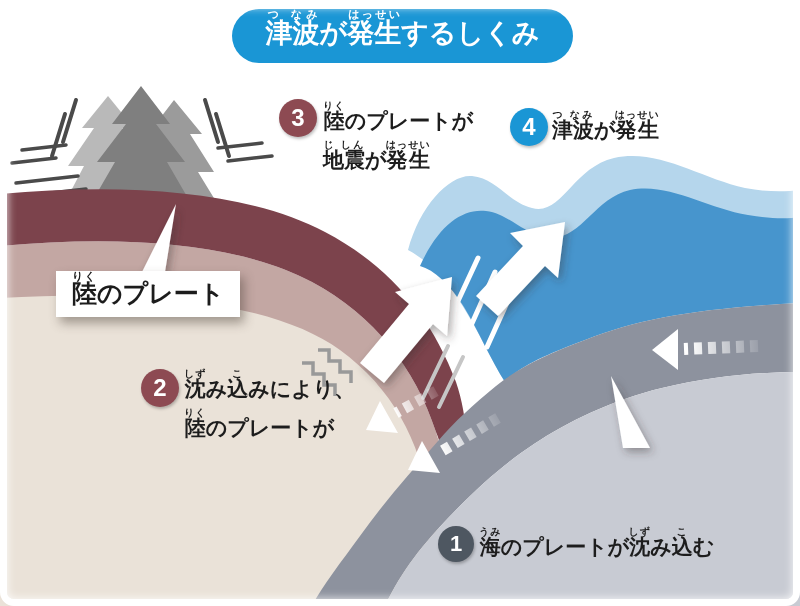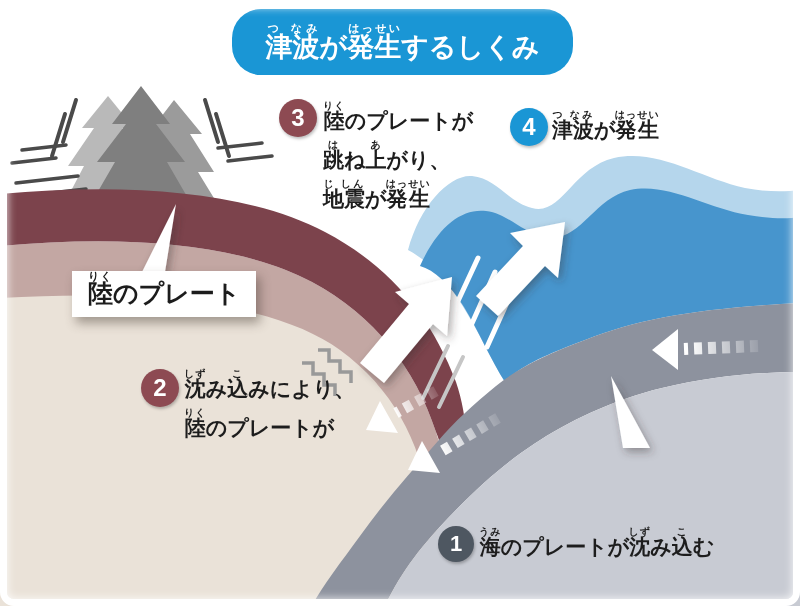--- a/index.html
+++ b/index.html
@@ -3,22 +3,22 @@
 <meta charset="utf-8">
 <style>
   html,body{margin:0;padding:0;background:#ffffff;}
   .stage{
     position:relative;width:800px;height:606px;overflow:hidden;background:#ffffff;
     font-family:"Liberation Sans","DejaVu Sans",sans-serif;
   }
   .art{position:absolute;left:0;top:0;width:800px;height:606px;}
   
   .title-pill{
-    position:absolute;left:232px;top:9px;width:341px;height:66px;border-radius:29px;
-    background:#1a96d5;color:#ffffff;display:flex;align-items:center;justify-content:center;
+    position:absolute;left:232px;top:9px;width:341px;height:54px;border-radius:29px;
+    background:#1a96d5;color:#ffffff;display:flex;justify-content:center;
     font-size:27px;font-weight:bold;line-height:1;
   }
   .title-pill rt{font-size:11px;font-weight:bold;}
   
   .jp{display:block;font-size:21px;font-weight:bold;color:#1d1d1d;line-height:1.05;margin-bottom:2px;white-space:nowrap;margin-top:8px;}
   .jp rt{font-size:10px;font-weight:bold;letter-spacing:1px;}
   .lines{position:absolute;}
   .num{
     position:absolute;width:38px;height:38px;border-radius:50%;color:#fff;
     font-size:24px;font-weight:bold;display:flex;align-items:center;justify-content:center;
@@ -31,21 +31,21 @@
   .lines3{left:323px;top:93px;}
   .num4{left:510px;top:108px;}
   .lines4{left:552px;top:102px;}
   .num2{left:141px;top:369px;}
   .lines2{left:184px;top:361px;}
   .num1{left:438px;top:526px;width:36px;height:36px;font-size:22px;}
   .lines1{left:479px;top:519px;}
   
   .plate-label{
     position:absolute;background:#ffffff;color:#1c1c1c;font-weight:bold;font-size:25px;line-height:1;
-    padding:7px 16px 11px 16px;box-shadow:4px 6px 10px rgba(70,60,50,0.45);white-space:nowrap;margin-left:16px;
+    padding:7px 16px 11px 16px;box-shadow:4px 6px 10px rgba(70,60,50,0.45);white-space:nowrap;
   }
   .plate-label rt{font-size:11px;font-weight:bold;letter-spacing:1px;}
   .label-land{left:56px;top:271px;}
   .label-ocean{left:561px;top:440px;}
   
   .frame{
     position:absolute;left:0;top:0;right:0;bottom:0;pointer-events:none;
     border:7px solid #ffffff;border-radius:14px;
     box-shadow:inset 0 0 10px rgba(255,255,255,0.9);
   }
@@ -143,21 +143,20 @@
     <polygon fill="#ffffff" filter="url(#ds2)" points="611,376 623,448 650,448"></polygon>
   </svg>
 
   <div class="title-pill">
     <span><ruby>津波<rt>つ なみ</rt></ruby>が<ruby>発生<rt>はっせい</rt></ruby>するしくみ</span>
   </div>
 
   <span class="num c-maroon num3" style="background: rgb(141, 74, 82);">3</span>
   <div class="lines lines3">
     <span class="jp"><ruby>陸<rt>りく</rt></ruby>のプレートが</span>
-    <span class="jp"><ruby>跳<rt>は</rt></ruby>ね<ruby>上<rt>あ</rt></ruby>がり、</span>
     <span class="jp"><ruby>地震<rt>じ しん</rt></ruby>が<ruby>発生<rt>はっせい</rt></ruby></span>
   </div>
 
   <span class="num c-blue num4" style="background: rgb(26, 150, 213);">4</span>
   <div class="lines lines4">
     <span class="jp"><ruby>津波<rt>つ なみ</rt></ruby>が<ruby>発生<rt>はっせい</rt></ruby></span>
   </div>
 
   <span class="num c-maroon num2" style="background: rgb(141, 74, 82);">2</span>
   <div class="lines lines2">

